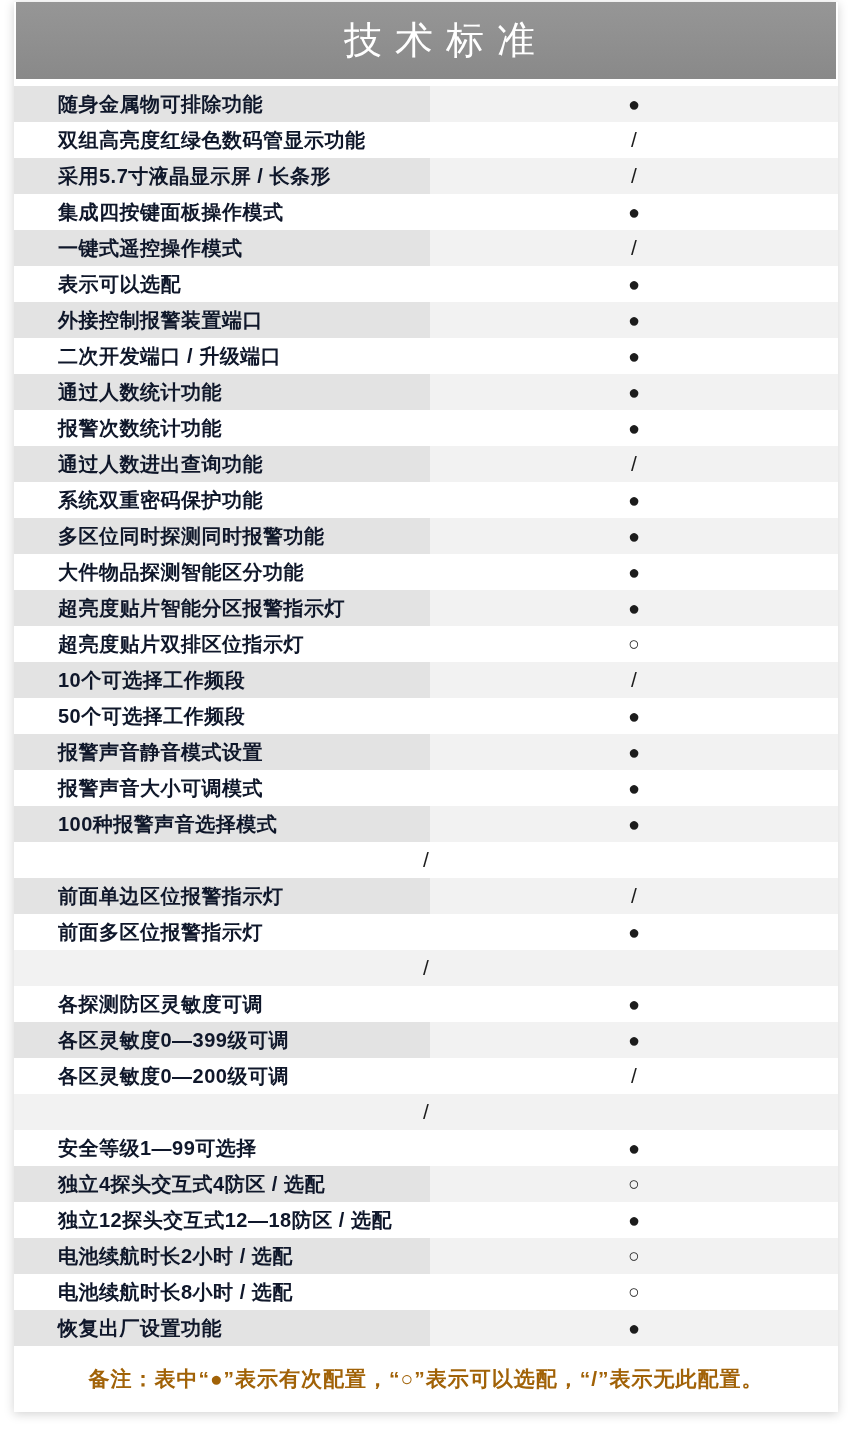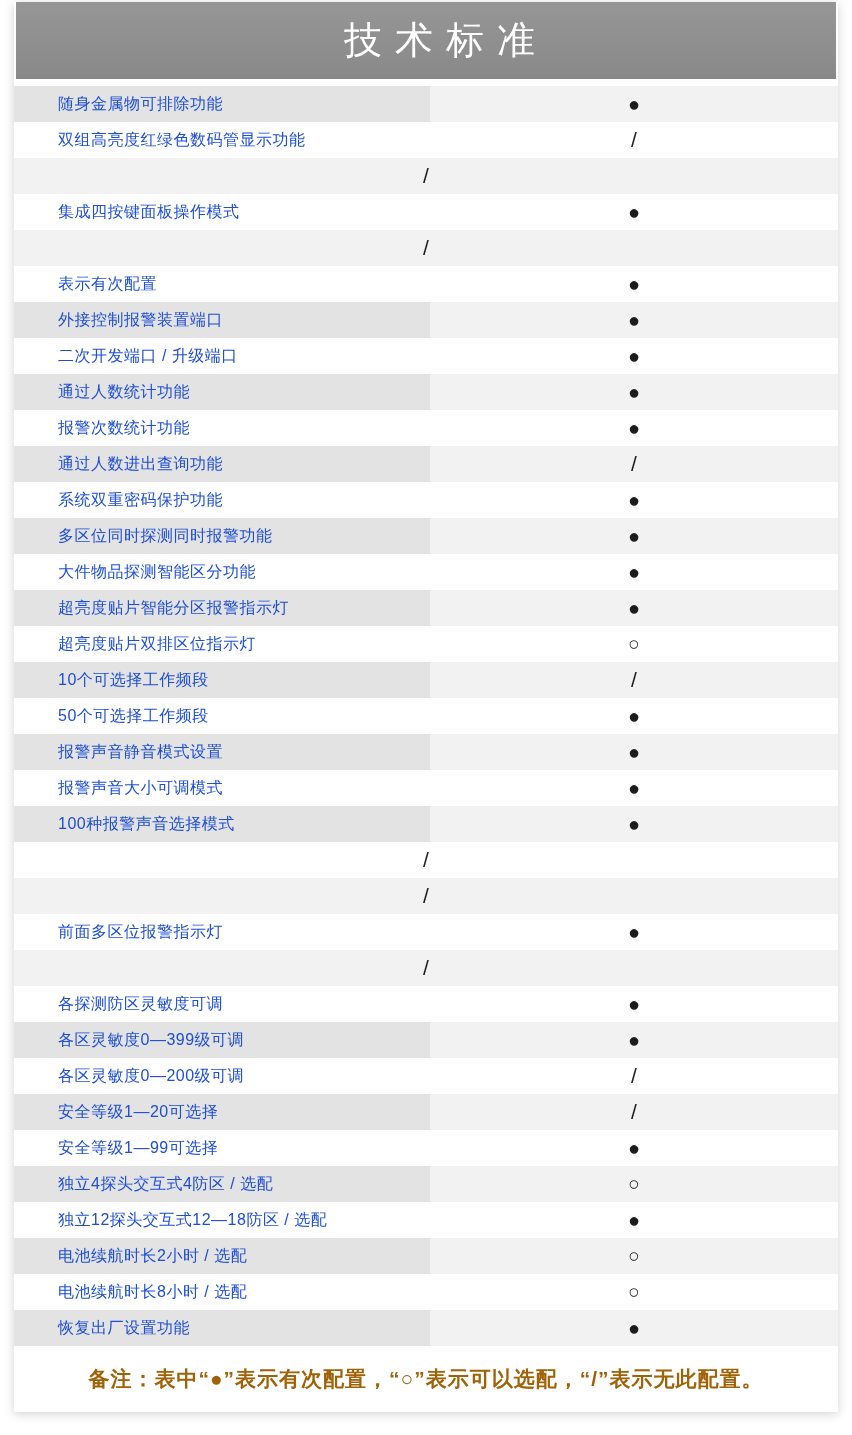--- a/index.html
+++ b/index.html
@@ -22,21 +22,21 @@
   }
   .header .title {
     color: #ffffff; font-size: 38px; font-weight: 300;
     letter-spacing: 13px; padding-left: 13px;
   }
   .spec-table { margin-top: 7px; }
   .row { display: flex; height: 36px; }
   .cell { display: flex; align-items: center; box-sizing: border-box; }
   .cell.label {
     width: 416px; padding-left: 44px;
-    font-size: 16px; font-weight: normal; color: #1d4ed8;
+    font-size: 20px; font-weight: bold; color: #0f172a;
     letter-spacing: 0.5px; white-space: nowrap;
   }
   .cell.value {
     flex: 1; justify-content: center;
     color: #1c1c1c;
   }
   .row.striped .label { background: #e3e3e3; }
   .row.striped .value { background: #f2f2f2; }
   .sym-filled { font-size: 20px; }
   .sym-empty  { font-size: 19px; }
@@ -62,37 +62,39 @@
             <span class="sym-filled">●</span>
           </div>
         </div>
         <div class="row">
           <div class="cell label">双组高亮度红绿色数码管显示功能</div>
           <div class="cell value">
             <span class="sym-none">/</span>
           </div>
         </div>
         <div class="row striped">
+          <div class="cell label">采用5.7寸液晶显示屏 / 长条形</div>
           <div class="cell value">
             <span class="sym-none">/</span>
           </div>
         </div>
         <div class="row">
           <div class="cell label">集成四按键面板操作模式</div>
           <div class="cell value">
             <span class="sym-filled">●</span>
           </div>
         </div>
         <div class="row striped">
-          <div class="cell value">
-            <span class="sym-none">/</span>
-          </div>
-        </div>
-        <div class="row">
-          <div class="cell label">表示有次配置</div>
+          <div class="cell label">一键式遥控操作模式</div>
+          <div class="cell value">
+            <span class="sym-none">/</span>
+          </div>
+        </div>
+        <div class="row">
+          <div class="cell label">表示可以选配</div>
           <div class="cell value">
             <span class="sym-filled">●</span>
           </div>
         </div>
         <div class="row striped">
           <div class="cell label">外接控制报警装置端口</div>
           <div class="cell value">
             <span class="sym-filled">●</span>
           </div>
         </div>
@@ -179,20 +181,21 @@
           <div class="cell value">
             <span class="sym-filled">●</span>
           </div>
         </div>
         <div class="row">
           <div class="cell value">
             <span class="sym-none">/</span>
           </div>
         </div>
         <div class="row striped">
+          <div class="cell label">前面单边区位报警指示灯</div>
           <div class="cell value">
             <span class="sym-none">/</span>
           </div>
         </div>
         <div class="row">
           <div class="cell label">前面多区位报警指示灯</div>
           <div class="cell value">
             <span class="sym-filled">●</span>
           </div>
         </div>
@@ -213,21 +216,20 @@
             <span class="sym-filled">●</span>
           </div>
         </div>
         <div class="row">
           <div class="cell label">各区灵敏度0—200级可调</div>
           <div class="cell value">
             <span class="sym-none">/</span>
           </div>
         </div>
         <div class="row striped">
-          <div class="cell label">安全等级1—20可选择</div>
           <div class="cell value">
             <span class="sym-none">/</span>
           </div>
         </div>
         <div class="row">
           <div class="cell label">安全等级1—99可选择</div>
           <div class="cell value">
             <span class="sym-filled">●</span>
           </div>
         </div>

